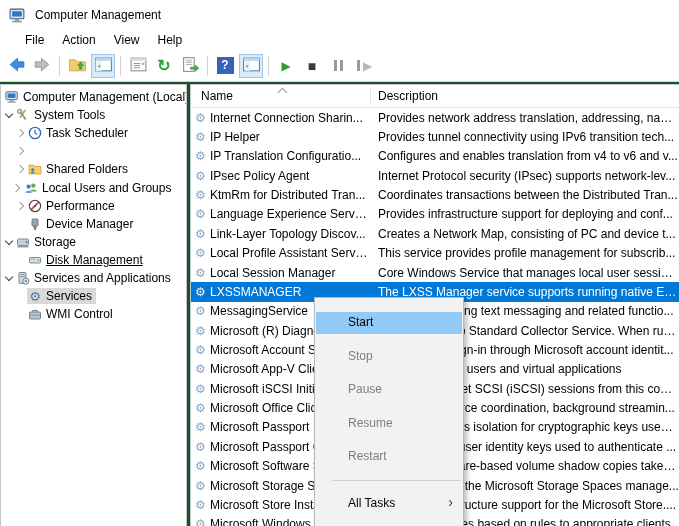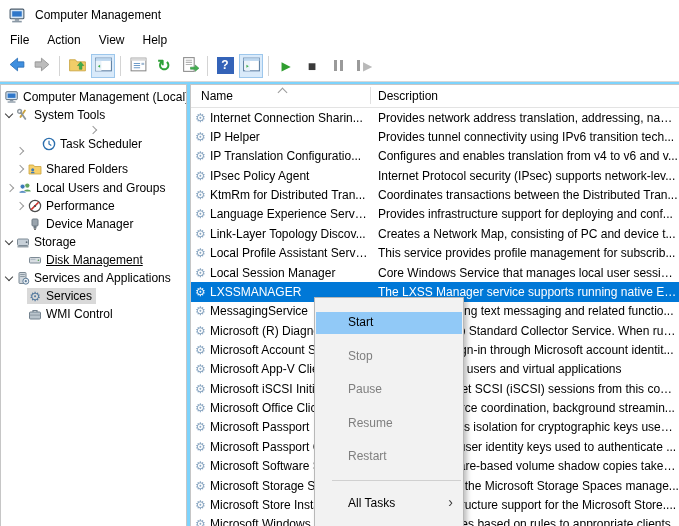--- a/index.html
+++ b/index.html
@@ -1,25 +1,25 @@
 <!DOCTYPE html>
 <html style="--selection-blue: #0078d7; --menu-highlight: #91c9f7; --menu-bg: #f2f2f2; --tree-selection: #d9d9d9; --disabled-text: #7f7f7f; --toolbar-toggle-bg: #d9eafa; --toolbar-toggle-border: #9dc7ec;"><head>
 <meta charset="utf-8">
 <style>
   html,body{margin:0;padding:0;background:#fff}
-  .win{position:relative;width:679px;height:526px;overflow:hidden;background:#7dd3fc;
+  .win{position:relative;width:679px;height:526px;overflow:hidden;background:#14532d;
        font-family:"Liberation Sans",sans-serif;font-size:12px;color:#000;}
 
   
   .titlebar{position:absolute;left:0;top:0;right:0;height:30px;display:flex;align-items:center;padding-left:9px;background:#fff}
   .titlebar .appicon{width:17px;height:16px;flex:0 0 17px}
   .titlebar .title{margin-left:9px}
 
   
-  .menubar{position:absolute;left:0;top:30px;right:0;height:20px;display:flex;align-items:center;padding-left:1px;background:#fff}
+  .menubar{position:absolute;left:0;top:30px;right:0;height:20px;display:flex;align-items:center;padding-left:16px;background:#fff}
   .menubar span{padding:2px 9px;cursor:default}
 
   
   .toolbar{position:absolute;left:0;top:50px;right:0;height:31px;display:flex;align-items:center;
            border-bottom:1px solid #d7d7d7;padding-left:3px;background:#fff}
   .tbtn{width:24px;height:24px;display:flex;align-items:center;justify-content:center;
         border:1px solid transparent;margin:0 1px;box-sizing:border-box}
   .tbtn.toggled{background:var(--toolbar-toggle-bg,#d9eafa);border-color:var(--toolbar-toggle-border,#9dc7ec)}
   .tsep{width:1px;height:20px;background:#d4d4d4;margin:0 4px}
   .tbtn svg{width:19px;height:19px}
@@ -193,21 +193,21 @@
         </span>
         <span class="tsel">
           <span class="ticon"><svg viewBox="0 0 14 14">
               <rect x="6.3" y="1" width="1.8" height="9.5" rx="0.6" transform="rotate(35 7 5)" fill="#caa23f"></rect>
               <rect x="6.3" y="3" width="1.8" height="9.5" rx="0.6" transform="rotate(-35 7 8)" fill="#8d979e"></rect>
               <circle cx="3.6" cy="3.4" r="1.9" fill="none" stroke="#8d979e" stroke-width="1.4"></circle>
             </svg></span>
           <span class="tlabel">System Tools</span>
         </span>
       </div>
-      <div class="trow" style=" flex-direction: column;">
+      <div class="trow" style="padding-left: 14px;">
         <span class="chev">
           <i></i>
         </span>
         <span class="tsel">
           <span class="ticon"><svg viewBox="0 0 14 14">
               <circle cx="7" cy="7" r="5.6" fill="#fff" stroke="#2c6fae" stroke-width="1.4"></circle>
               <path d="M7 3.8 V7 L9.3 8.4" stroke="#2c6fae" stroke-width="1.2" fill="none"></path>
             </svg></span>
           <span class="tlabel">Task Scheduler</span>
         </span>
@@ -223,21 +223,21 @@
         </span>
         <span class="tsel">
           <span class="ticon"><svg viewBox="0 0 14 14">
               <path d="M1 12 L1 3 L5.5 3 L6.5 4.5 L13 4.5 L13 12 Z" fill="#f7d06b" stroke="#c9a23e" stroke-width="0.8"></path>
               <circle cx="4.7" cy="7.8" r="1.5" fill="#3c79b8"></circle>
               <path d="M2.8 11.2 c0-1.8 3.8-1.8 3.8 0 Z" fill="#3c79b8"></path>
             </svg></span>
           <span class="tlabel">Shared Folders</span>
         </span>
       </div>
-      <div class="trow" style="padding-left: 4px;">
+      <div class="trow" style="padding-left: 10px;">
         <span class="chev">
           <i></i>
         </span>
         <span class="tsel">
           <span class="ticon"><svg viewBox="0 0 14 14">
               <circle cx="9.3" cy="4.6" r="2.2" fill="#63a45f"></circle>
               <path d="M5.8 10.5 c0-2.7 7-2.7 7 0 Z" fill="#63a45f"></path>
               <circle cx="4.6" cy="5.6" r="2.4" fill="#3c79b8" stroke="#fff" stroke-width="0.6"></circle>
               <path d="M1 12 c0-3 7.2-3 7.2 0 Z" fill="#3c79b8" stroke="#fff" stroke-width="0.6"></path>
             </svg></span>

